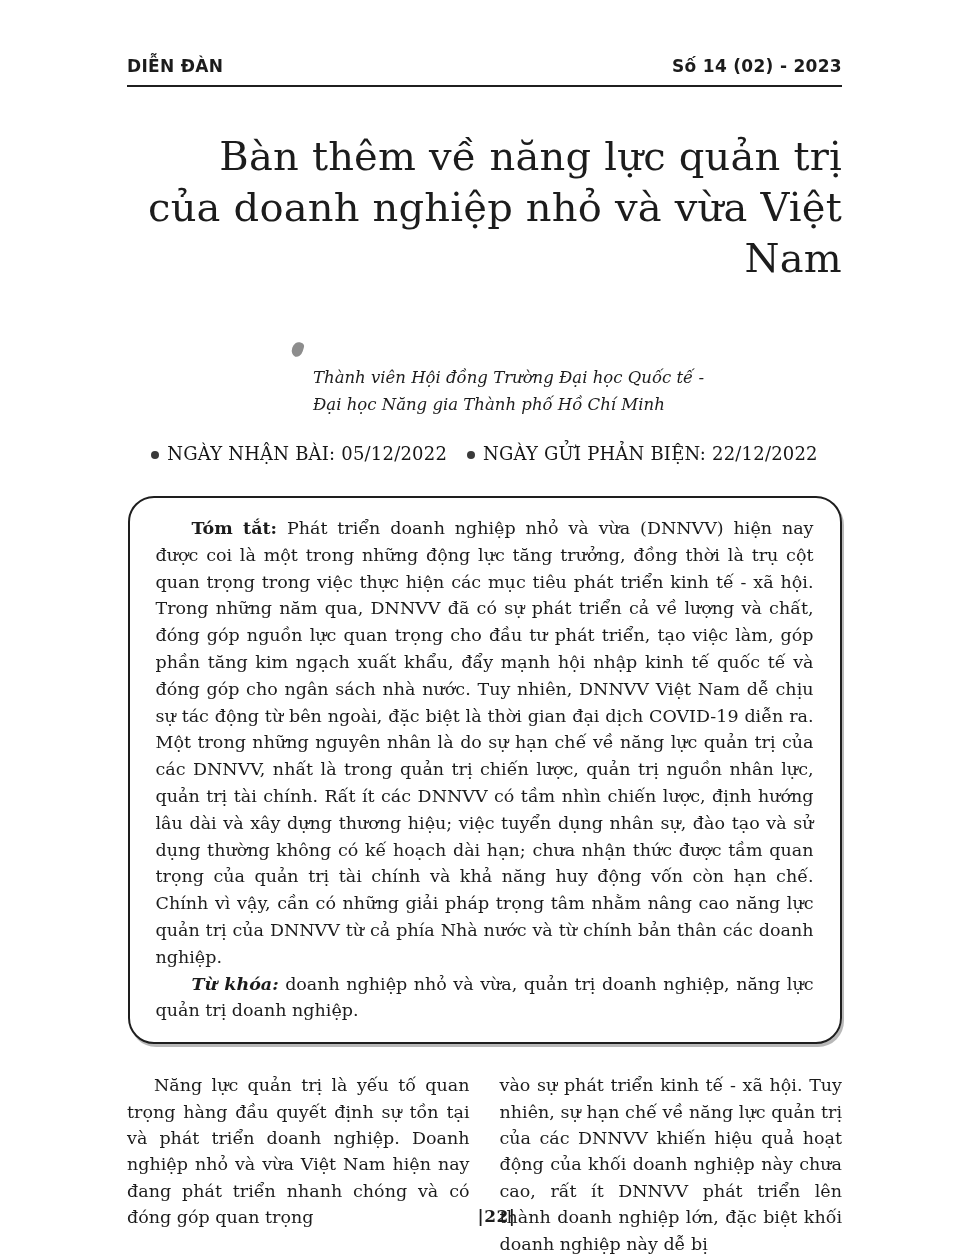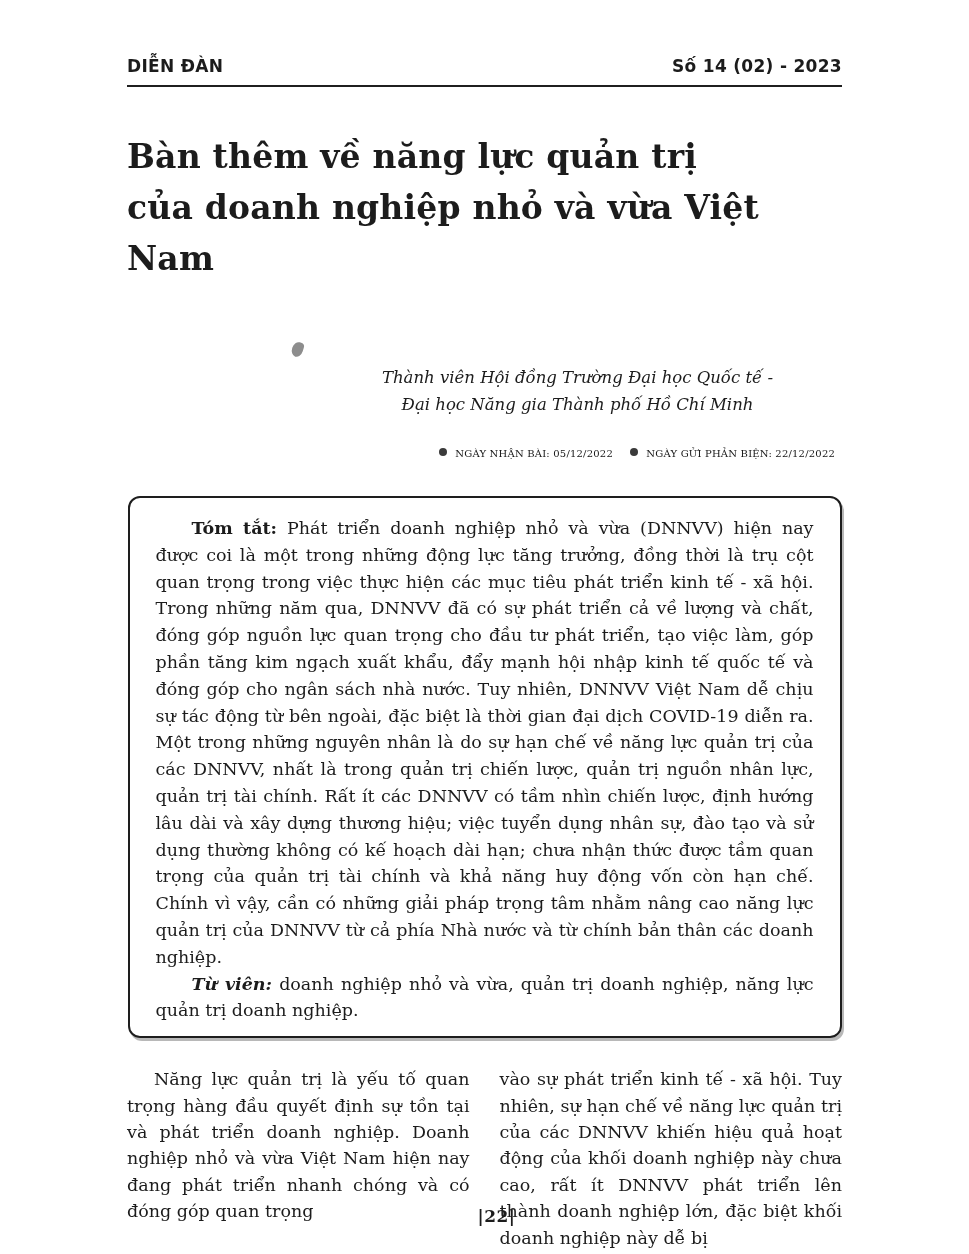--- a/index.html
+++ b/index.html
@@ -28,23 +28,23 @@
     letter-spacing: 0.3px;
   }
   .header-rule {
     border: none;
     border-top: 2.5px solid #1f1f1f;
     margin: 9px 0 0 0;
   }
 
   
   .article-title {
-    text-align: left;
-    font-weight: bold;
-    font-size: 33px;
+    text-align: right;
+    font-weight: normal;
+    font-size: 40px;
     line-height: 51px;
     margin-top: 44px;
     letter-spacing: 0.2px;
   }
 
   
   .author-block { margin-top: 58px; margin-left: 165px; }
   .author-name-row {
     display: flex;
     align-items: center;
@@ -61,28 +61,27 @@
     border-radius: 50% 4px 50% 50%;
     transform: rotate(18deg);
     flex: 0 0 auto;
   }
   .affiliation {
     font-style: italic;
     font-size: 16.5px;
     line-height: 27px;
     margin-left: 21px;
     margin-top: 7px;
-    text-align: center;
   }
 
   
   .dates-block {
-    text-align: right;
+    text-align: center;
     margin-top: 21px;
-    font-size: 10px;
+    font-size: 18px;
     line-height: 30px;
     letter-spacing: 0.2px;
     color: #161616;
   }
   .date-item { white-space: nowrap; margin: 0 7px; }
   .bullet-dot {
     display: inline-block;
     width: 8px;
     height: 8px;
     background: #3a3a3a;
@@ -90,22 +89,22 @@
     margin-right: 8px;
     vertical-align: 1px;
   }
 
   
   .abstract-box {
     box-sizing: border-box;
     width: 714px;
     margin: 27px auto 0;
     border: 2.5px solid #1e1e1e;
-    border-radius: 12px;
-    padding: 17px 26px 12px 26px;
+    border-radius: 26px;
+    padding: 17px 26px 18px 26px;
     box-shadow: 2px 3px 0 rgba(0,0,0,0.28);
   }
   .abstract-box p {
     margin: 0;
     font-size: 17.5px;
     line-height: 26.8px;
     text-align: justify;
     text-indent: 36px;
   }
   .abstract-label { font-weight: bold; }
@@ -167,21 +166,21 @@
 
     <div class="dates-block">
       <div>
         <span class="date-item"><span class="bullet-dot"></span><span>NGÀY NHẬN BÀI:  05/12/2022</span></span>
         <span class="date-item"><span class="bullet-dot"></span><span>NGÀY GỬI PHẢN BIỆN: 22/12/2022</span></span>
       </div>
     </div>
 
     <div class="abstract-box">
       <p><span class="abstract-label">Tóm tắt:</span> <span>Phát triển doanh nghiệp nhỏ và vừa (DNNVV) hiện nay được coi là một trong những động lực tăng trưởng, đồng thời là trụ cột quan trọng trong việc thực hiện các mục tiêu phát triển kinh tế - xã hội. Trong những năm qua, DNNVV đã có sự phát triển cả về lượng và chất, đóng góp nguồn lực quan trọng cho đầu tư phát triển, tạo việc làm, góp phần tăng kim ngạch xuất khẩu, đẩy mạnh hội nhập kinh tế quốc tế và đóng góp cho ngân sách nhà nước. Tuy nhiên, DNNVV Việt Nam dễ chịu sự tác động từ bên ngoài, đặc biệt là thời gian đại dịch COVID-19 diễn ra. Một trong những nguyên nhân là do sự hạn chế về năng lực quản trị của các DNNVV, nhất là trong quản trị chiến lược, quản trị nguồn nhân lực, quản trị tài chính. Rất ít các DNNVV có tầm nhìn chiến lược, định hướng lâu dài và xây dựng thương hiệu; việc tuyển dụng nhân sự, đào tạo và sử dụng thường không có kế hoạch dài hạn; chưa nhận thức được tầm quan trọng của quản trị tài chính và khả năng huy động vốn còn hạn chế. Chính vì vậy, cần có những giải pháp trọng tâm nhằm nâng cao năng lực quản trị của DNNVV từ cả phía Nhà nước và từ chính bản thân các doanh nghiệp.</span></p>
-      <p><span class="keywords-label">Từ viên:</span> <span>doanh nghiệp nhỏ và vừa, quản trị doanh nghiệp, năng lực quản trị doanh nghiệp.</span></p>
+      <p><span class="keywords-label">Từ khóa:</span> <span>doanh nghiệp nhỏ và vừa, quản trị doanh nghiệp, năng lực quản trị doanh nghiệp.</span></p>
     </div>
 
     <div class="body-columns">
       <div class="col col-left">
         <p>Năng lực quản trị là yếu tố quan trọng hàng đầu quyết định sự tồn tại và phát triển doanh nghiệp. Doanh nghiệp nhỏ và vừa Việt Nam hiện nay đang phát triển nhanh chóng và có đóng góp quan trọng</p>
       </div>
       <div class="col col-right">
         <p>vào sự phát triển kinh tế - xã hội. Tuy nhiên, sự hạn chế về năng lực quản trị của các DNNVV khiến hiệu quả hoạt động của khối doanh nghiệp này chưa cao, rất ít DNNVV phát triển lên thành doanh nghiệp lớn, đặc biệt khối doanh nghiệp này dễ bị</p>
       </div>
     </div>

